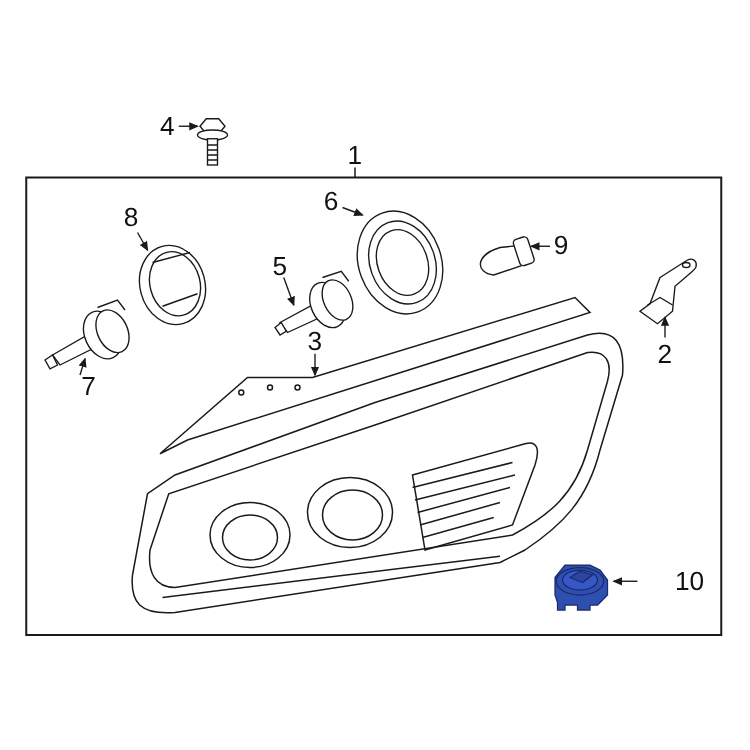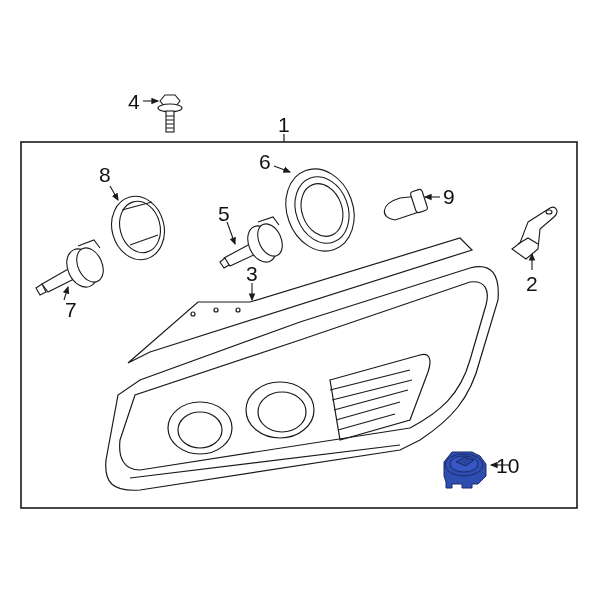--- a/index.html
+++ b/index.html
@@ -107,14 +107,14 @@
 
 <div class="callout" style="left:278px;top:114px;">1</div>
 <div class="callout" style="left:526px;top:273px;">2</div>
 <div class="callout" style="left:246px;top:263px;">3</div>
 <div class="callout" style="left:128px;top:91px;">4</div>
 <div class="callout" style="left:218px;top:203px;">5</div>
 <div class="callout" style="left:259px;top:151px;">6</div>
 <div class="callout" style="left:65px;top:299px;">7</div>
 <div class="callout" style="left:99px;top:164px;">8</div>
 <div class="callout" style="left:443px;top:186px;">9</div>
-<div class="callout" style="left:496px;top:455px;">10</div>
+<div class="callout" style="left:540px;top:455px;">10</div>
 </div>
 
 </body></html>

